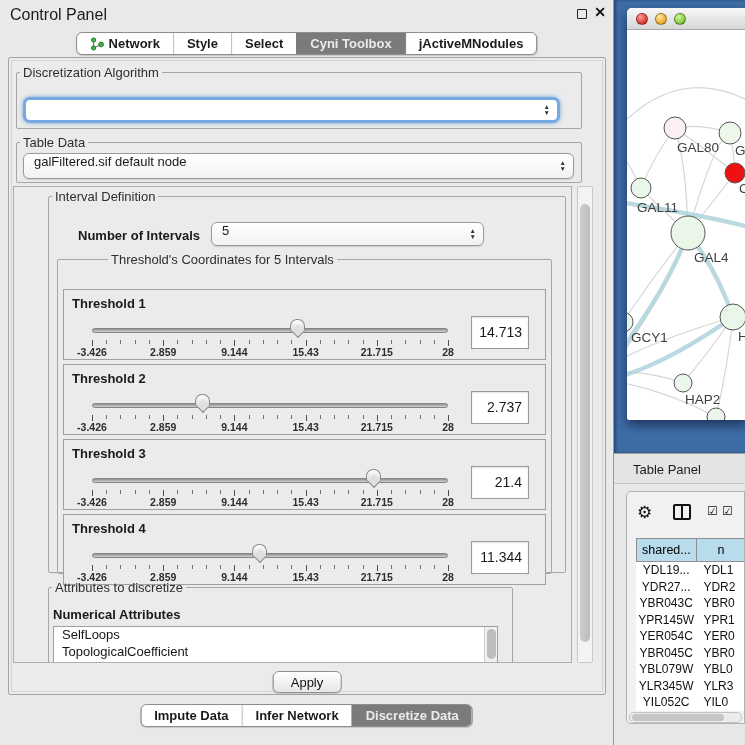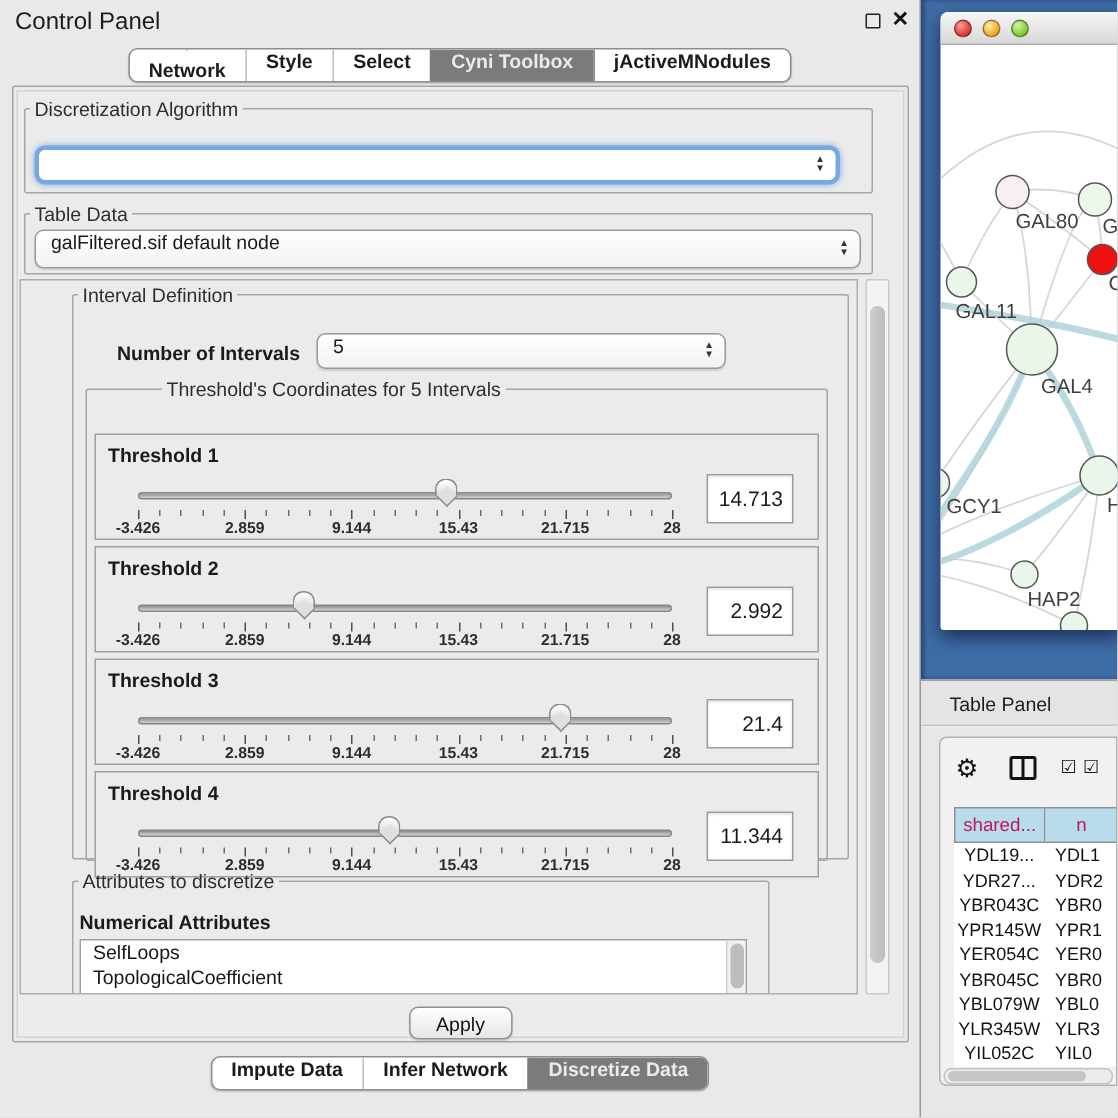--- a/index.html
+++ b/index.html
@@ -14,21 +14,21 @@
   .cp-titlebar { position:absolute; left:0; top:0; width:100%; height:28px; }
   .cp-title { position:absolute; left:10px; top:6px; font-size:16px; color:#1c1c1c; }
   .float-btn { position:absolute; right:26px; top:9px; width:10px; height:10px;
     border:1.6px solid #222; border-radius:1px; cursor:default; }
   .close-btn { position:absolute; right:7px; top:4px; font-size:14px; font-weight:700; color:#111; }
   
   .seg-tabs { position:absolute; left:50%; transform:translateX(-50%);
     display:flex; background:#fff; border:1px solid #8d8d8d; border-radius:6px;
     overflow:hidden; height:23px; box-shadow:0 1px 1px rgba(0,0,0,.15); }
   .seg-tab { display:flex; align-items:center; gap:5px; padding:0 13px; font-size:13px;
-    font-weight:600; color:#1b1b1b; border-left:1px solid #bdbdbd; white-space:nowrap;flex-direction:column; }
+    font-weight:600; color:#1b1b1b; border-left:1px solid #bdbdbd; white-space:nowrap; }
   .seg-tab:first-child { border-left:none; }
   .seg-tab.selected { background:#7b7b7b; color:#ebebeb; border-left-color:#7b7b7b; }
   .seg-tab.selected + .seg-tab { border-left-color:#7b7b7b;text-align:right; }
   .top-tabs { top:32px; }
   .bottom-tabs { top:704px; }
   
   .main-panel { position:absolute; left:8px; top:57px; width:598px; height:638px;
     border:1px solid #a4a4a4; border-radius:2px; background:#ebebeb; }
   .inner-panel { position:absolute; inset:2px; border:1px solid #d4d4d4; background:#ebebeb; }
   fieldset.group { position:absolute; border:1px solid #a6a6a6; border-radius:2px; }
@@ -116,21 +116,21 @@
     background:#f1f1f1; border:1px solid #b1b1b1; border-radius:5px 0 0 5px; overflow:hidden; }
   .tp-toolbar { position:absolute; left:0; top:0; width:100%; height:44px; }
   .gear-glyph { position:absolute; left:10px; top:10px; font-size:17px; color:#111; }
   .cols-glyph { position:absolute; left:46px; top:12px; width:18px; height:16px;
     border:2px solid #111; border-radius:2px; }
   .cols-glyph::after { content:""; position:absolute; left:6px; top:0; width:2px; height:12px; background:#111; }
   .check-glyph { position:absolute; top:12px; font-size:12px; color:#111; }
   .tp-table { position:absolute; left:9px; top:46px; width:110px; }
   .tp-header { display:flex; }
   .tp-th { height:24px; background:#b9dcec; border:1px solid #8f8f8f; font-size:12.5px;
-    text-align:center; line-height:22px; color:#be185d; }
+    text-align:center; line-height:22px; color:#000000; }
   .tp-th.c1 { width:68px; }
   .tp-th.c2 { width:55px; border-left:none; }
   .tp-body { background:#fff; }
   .tp-row { display:flex; height:16.5px; background:#fff; }
   .tp-td { font-size:12px; line-height:16.5px; color:#111; white-space:nowrap; overflow:hidden; }
   .tp-td.c1 { width:68px; text-align:center; }
   .tp-td.c2 { width:55px; padding-left:7px; }
   .h-scrollbar { position:absolute; left:2px; top:220px; width:113px; height:11px;
     background:#ececec; border:1px solid #c2c2c2; border-radius:5px; }
   .h-thumb { position:absolute; left:2px; top:1px; width:92px; height:7px;
@@ -283,21 +283,21 @@
                       <div class="tick" style="left: 96%;"></div>
                       <div class="tick major" style="left: 100%;"></div>
                       <div class="tick-label" style="left: 0%;">-3.426</div>
                       <div class="tick-label" style="left: 20%;">2.859</div>
                       <div class="tick-label" style="left: 40%;">9.144</div>
                       <div class="tick-label" style="left: 60%;">15.43</div>
                       <div class="tick-label" style="left: 80%;">21.715</div>
                       <div class="tick-label" style="left: 100%;">28</div>
                       <div class="th-thumb" style="left: calc(30.9998% - 7.5px);"></div>
                     </div>
-                    <div class="th-value">2.992</div>
+                    <div class="th-value">2.737</div>
                   </div>
                   <div class="threshold-box" style="top: 172px;">
                     <div class="th-label">Threshold 3</div>
                     <div class="th-slider">
                       <div class="th-track"></div>
                       <div class="tick major" style="left: 0%;"></div>
                       <div class="tick" style="left: 4%;"></div>
                       <div class="tick" style="left: 8%;"></div>
                       <div class="tick" style="left: 12%;"></div>
                       <div class="tick" style="left: 16%;"></div>

